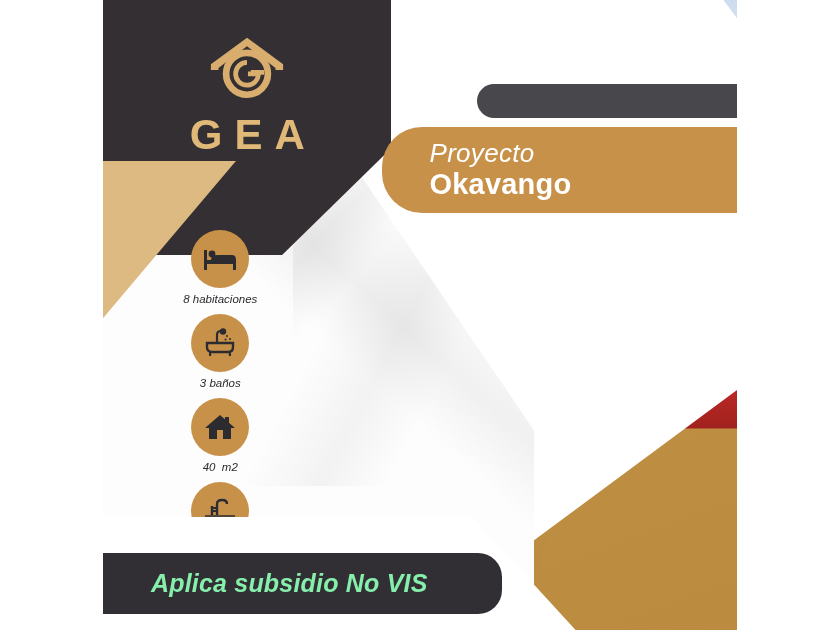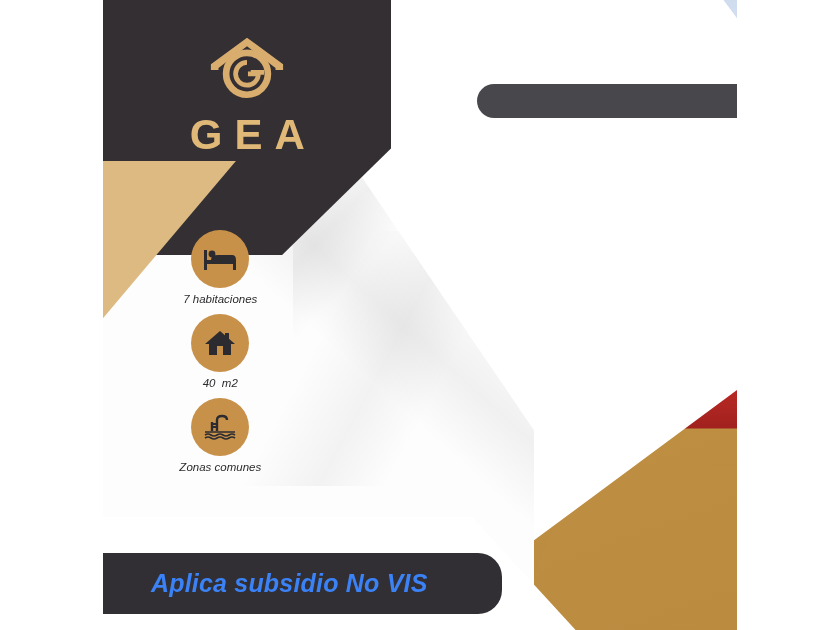--- a/index.html
+++ b/index.html
@@ -141,21 +141,21 @@
      background:rgba(190,142,66,.55);
      clip-path:ellipse(100% 130% at 100% 100%);}
 
   
   .whitediag{position:absolute;left:-4%;bottom:-6%;width:84%;height:24%;
      background:#ffffff;
      clip-path:polygon(0% 0%,74% 0%,100% 100%,0% 100%);}
   .botbar{position:absolute;left:0;bottom:2.6%;width:63%;height:9.7%;
      background:#312f33;border-radius:0 24px 24px 0;
      display:flex;align-items:center;}
-  .botbar span{color:#3b82f6;font-size:25px;font-weight:700;font-style:italic;
+  .botbar span{color:#86efac;font-size:25px;font-weight:700;font-style:italic;
      letter-spacing:.2px;padding-left:12%;}
 </style>
 </head>
 <body>
 
 <div id="stage">
  <div id="card">
 
   <div class="photo">
     <div class="sky"></div>
@@ -266,36 +266,55 @@
       <circle cx="48" cy="44" r="22" fill="none" stroke="#d8ad6e" stroke-width="7"></circle>
       <path d="M48 30 A14 14 0 1 0 62 44 L48 44" fill="none" stroke="#332f33" stroke-width="7"></path>
       <path d="M48 32 A12 12 0 1 0 60 44 L49 44" fill="none" stroke="#d8ad6e" stroke-width="5"></path>
       <rect x="52" y="40" width="14" height="5" fill="#d8ad6e"></rect>
     </svg>
     <div class="brand">GEA</div>
   </div>
 
   <div class="topbar"></div>
 
+  <div class="titlebar">
+    <div class="t-pre">Proyecto</div>
+    <div class="t-main">Okavango</div>
+  </div>
 
   <div class="features">
 
     <div class="feat">
       <div class="circ">
         <svg width="34" height="26" viewBox="0 0 34 26">
           <rect x="1" y="4" width="3" height="20" fill="#2b2b30"></rect>
           <rect x="1" y="14" width="32" height="4" fill="#2b2b30"></rect>
           <rect x="30" y="14" width="3" height="10" fill="#2b2b30"></rect>
           <path d="M8 14 q0-5 7-5 h14 q4 0 4 5 z" fill="#2b2b30"></path>
           <circle cx="9" cy="8" r="3.4" fill="#2b2b30"></circle>
         </svg>
       </div>
-      <div class="flabel">7 habitaciones</div>
-    </div>
-
+      <div class="flabel">8 habitaciones</div>
+    </div>
+
+    <div class="feat">
+      <div class="circ">
+        <svg width="32" height="30" viewBox="0 0 32 30">
+          <path d="M3 15 h26 v4 q0 5-5 5 H8 q-5 0-5-5 z" fill="none" stroke="#2b2b30" stroke-width="2.4"></path>
+          <rect x="5" y="24" width="2.2" height="4" fill="#2b2b30"></rect>
+          <rect x="24.8" y="24" width="2.2" height="4" fill="#2b2b30"></rect>
+          <path d="M13 15 v-8 q0-4 4-4" fill="none" stroke="#2b2b30" stroke-width="2.2"></path>
+          <circle cx="19" cy="3.5" r="3.2" fill="#2b2b30"></circle>
+          <circle cx="23" cy="8" r="1" fill="#2b2b30"></circle>
+          <circle cx="26" cy="11" r="1" fill="#2b2b30"></circle>
+          <circle cx="21.5" cy="11.5" r="1" fill="#2b2b30"></circle>
+        </svg>
+      </div>
+      <div class="flabel">3 baños</div>
+    </div>
 
     <div class="feat">
       <div class="circ">
         <svg width="32" height="28" viewBox="0 0 32 28">
           <path d="M16 2 L31 15 H27 V26 H5 V15 H1 Z" fill="#2b2b30"></path>
           <rect x="21" y="4" width="4" height="6" fill="#2b2b30"></rect>
           <rect x="13" y="17" width="6" height="9" fill="#c8914a"></rect>
         </svg>
       </div>
       <div class="flabel">40  m2</div>

